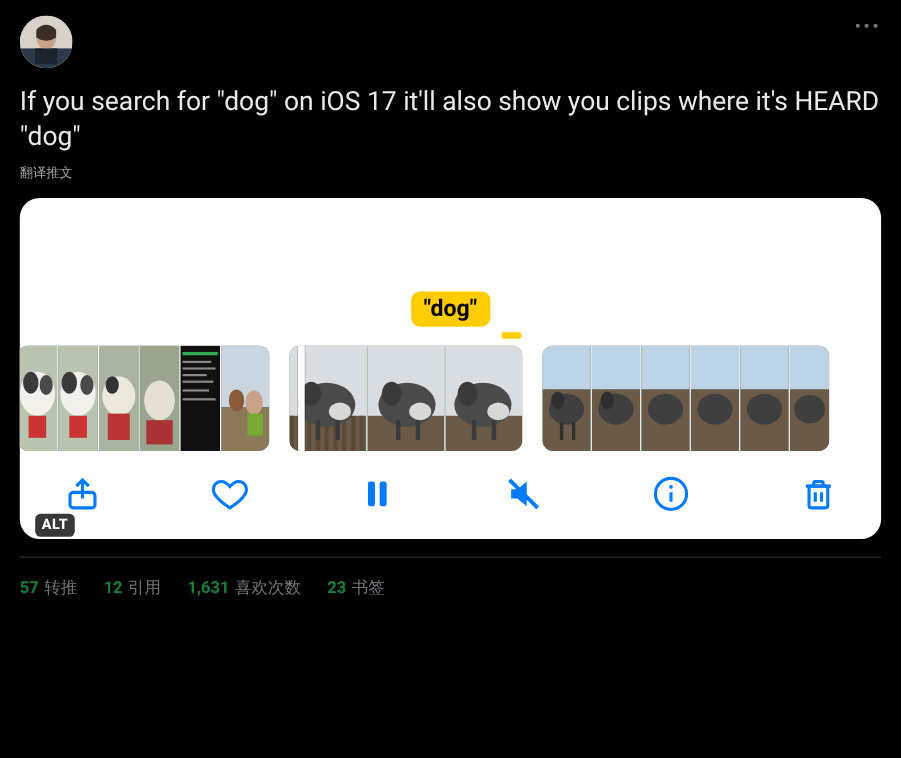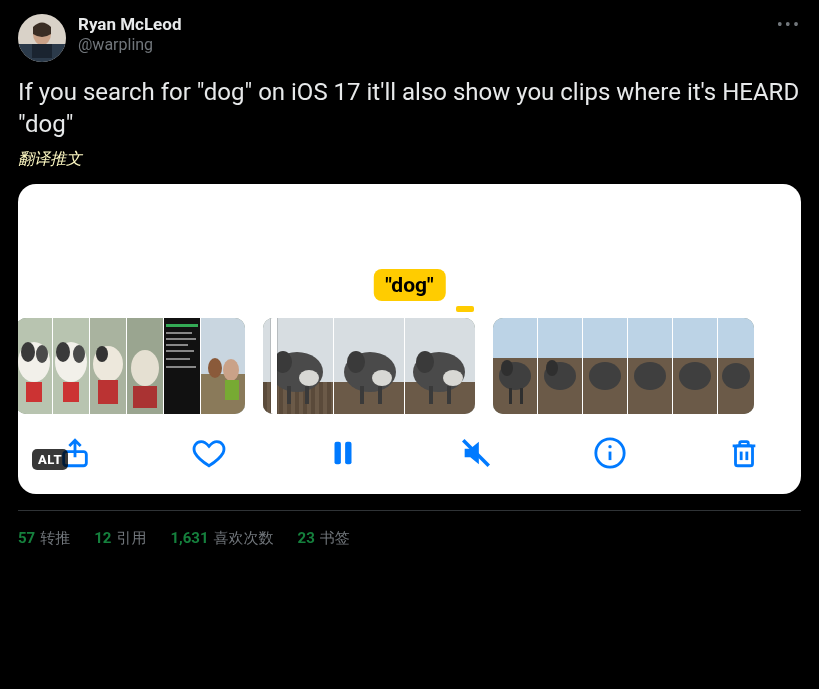--- a/index.html
+++ b/index.html
@@ -44,25 +44,24 @@
   .body-text {
     margin-top: 14px;
     font-size: 24px;
     line-height: 1.35;
     font-weight: 400;
     color: #e7e9ea;
     word-wrap: break-word;
   }
   .translate {
     margin-top: 8px;
-    font-size: 16px;
-    color: #fef9c3;
+    font-size: 12px;
+    color: #a3a3a3;
     cursor: pointer;
     display: inline-block;
-    font-style: italic;
   }
   .media {
     margin-top: 14px;
     width: 100%;
     border-radius: 18px;
     overflow: hidden;
     background: #fff;
     position: relative;
   }
   .media-inner {
@@ -142,21 +141,21 @@
     color: #007aff;
     cursor: pointer;
     display: flex;
     align-items: center;
     justify-content: center;
   }
   .tool-btn svg { width: 100%; height: 100%; }
   .alt-badge {
     position: absolute;
     left: 14px;
-    bottom: 24px;
+    bottom: 2px;
     background: rgba(0,0,0,0.78);
     color: #fff;
     font-size: 13px;
     font-weight: 800;
     padding: 3px 6px;
     border-radius: 5px;
     letter-spacing: 0.5px;
   }
   .meta {
     margin-top: 18px;
@@ -193,24 +192,20 @@
 
   <div class="header">
     <div class="avatar">
       <svg viewBox="0 0 48 48">
         <rect width="48" height="48" fill="#d9d2c8"></rect>
         <rect y="30" width="48" height="18" fill="#2b3a4a"></rect>
         <ellipse cx="24" cy="20" rx="9" ry="11" fill="#caa288"></ellipse>
         <path d="M15 13 Q24 4 33 13 L33 20 Q24 26 15 20 Z" fill="#3a2d24"></path>
         <rect x="14" y="30" width="20" height="14" fill="#1a2430"></rect>
       </svg>
-    </div>
-    <div class="names">
-      <span class="display-name">Ryan McLeod</span>
-      <span class="handle">@warpling</span>
     </div>
     <div class="more">•••</div>
   </div>
 
   <div class="body-text">If you search for "dog" on iOS 17 it'll also show you clips where it's HEARD "dog"</div>
 
   <a class="translate">翻译推文</a>
 
   <div class="media">
     <div class="media-inner">

